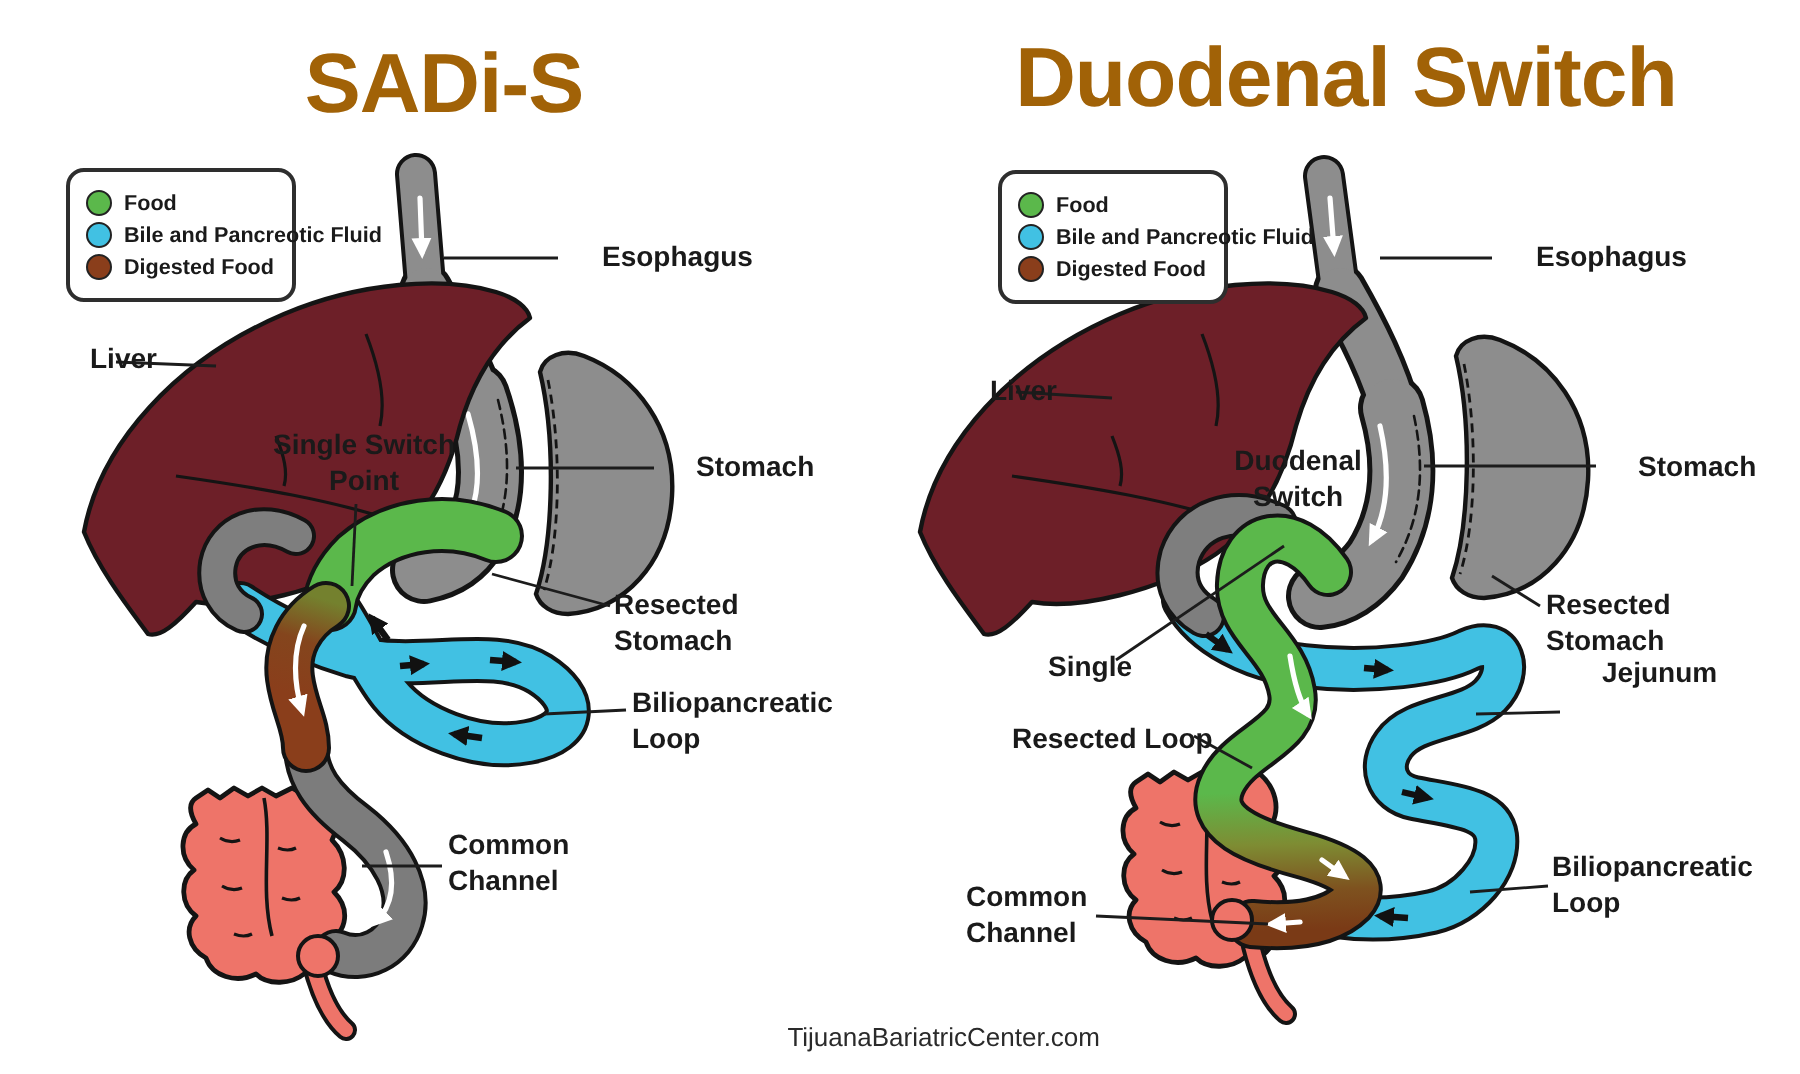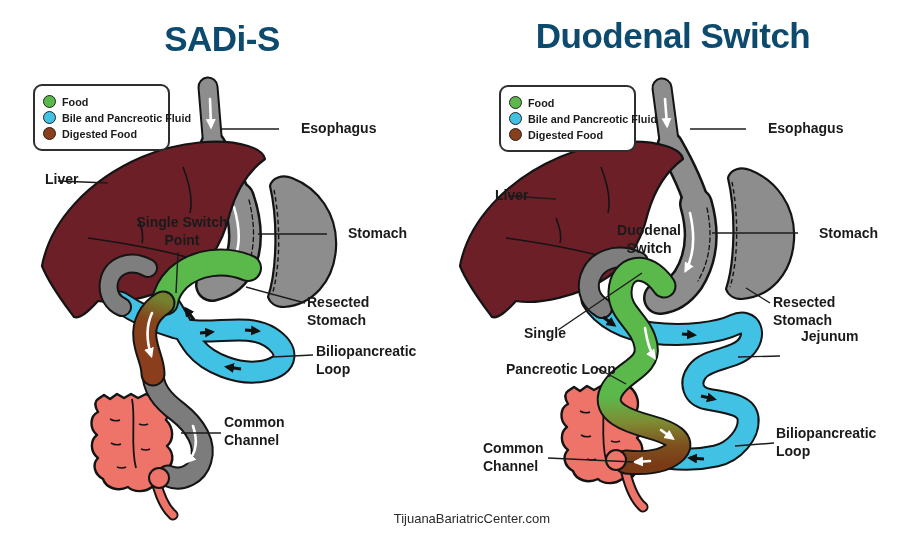--- a/index.html
+++ b/index.html
@@ -1,24 +1,24 @@
 <!DOCTYPE html>
 <html><head>
 <meta charset="utf-8">
 <style>
   html,body{margin:0;padding:0;background:#fff;}
   .stage{position:relative;width:900px;height:537px;background:#fff;overflow:hidden;
          font-family:"Liberation Sans",sans-serif;color:#1a1a1a;}
   .stage svg{position:absolute;left:0;top:0;}
-  .title{position:absolute;font-size:35px;font-weight:bold;letter-spacing:-0.5px;
-         text-align:center;color:#0c4a6e;line-height:1;}
+  .title{position:absolute;font-size:42px;font-weight:bold;letter-spacing:-0.5px;
+         text-align:center;color:#a16207;line-height:1;}
   .label{position:absolute;font-size:14px;font-weight:bold;line-height:1.28;color:#1a1a1a;}
   .nowrap{white-space:nowrap;margin-left:18px;}
   .center{text-align:center;}
-  .legend{position:absolute;width:137px;background:#fff;border:2px solid #2e2e2e;
+  .legend{position:absolute;width:115px;background:#fff;border:2px solid #2e2e2e;
           border-radius:9px;padding:6px 8px;box-sizing:border-box;text-align:center;}
   .legend-row{display:flex;align-items:center;gap:6px;margin:3px 0;}
   .swatch{width:11px;height:11px;border-radius:50%;border:1.6px solid #222;flex:0 0 auto;}
   .legend-label{font-size:10.8px;font-weight:bold;white-space:nowrap;}
   .footer{position:absolute;left:375px;top:511px;width:175px;text-align:right;
           font-size:13px;color:#2a2a2a;}
 </style>
 </head>
 <body>
 
@@ -253,19 +253,19 @@
 <div class="label" style="left:316px;top:343px;width:112px;">Biliopancreatic Loop</div>
 <div class="label" style="left:224px;top:414px;width:72px;">Common Channel</div>
 
 <div class="label nowrap" style="left:750px;top:120px;">Esophagus</div>
 <div class="label nowrap" style="left:477px;top:187px;">Liver</div>
 <div class="label center" style="left:598px;top:222px;width:102px;">Duodenal Switch</div>
 <div class="label nowrap" style="left:801px;top:225px;">Stomach</div>
 <div class="label" style="left:773px;top:294px;width:72px;">Resected Stomach</div>
 <div class="label nowrap" style="left:506px;top:325px;">Single</div>
 <div class="label nowrap" style="left:783px;top:328px;">Jejunum</div>
-<div class="label nowrap" style="left:488px;top:361px;">Pancreotic Loop</div>
+<div class="label nowrap" style="left:488px;top:361px;">Resected Loop</div>
 <div class="label" style="left:776px;top:425px;width:112px;">Biliopancreatic Loop</div>
 <div class="label" style="left:483px;top:440px;width:72px;">Common Channel</div>
 
 <div class="footer">TijuanaBariatricCenter.com</div>
 
 </div>
 
 </body></html>

